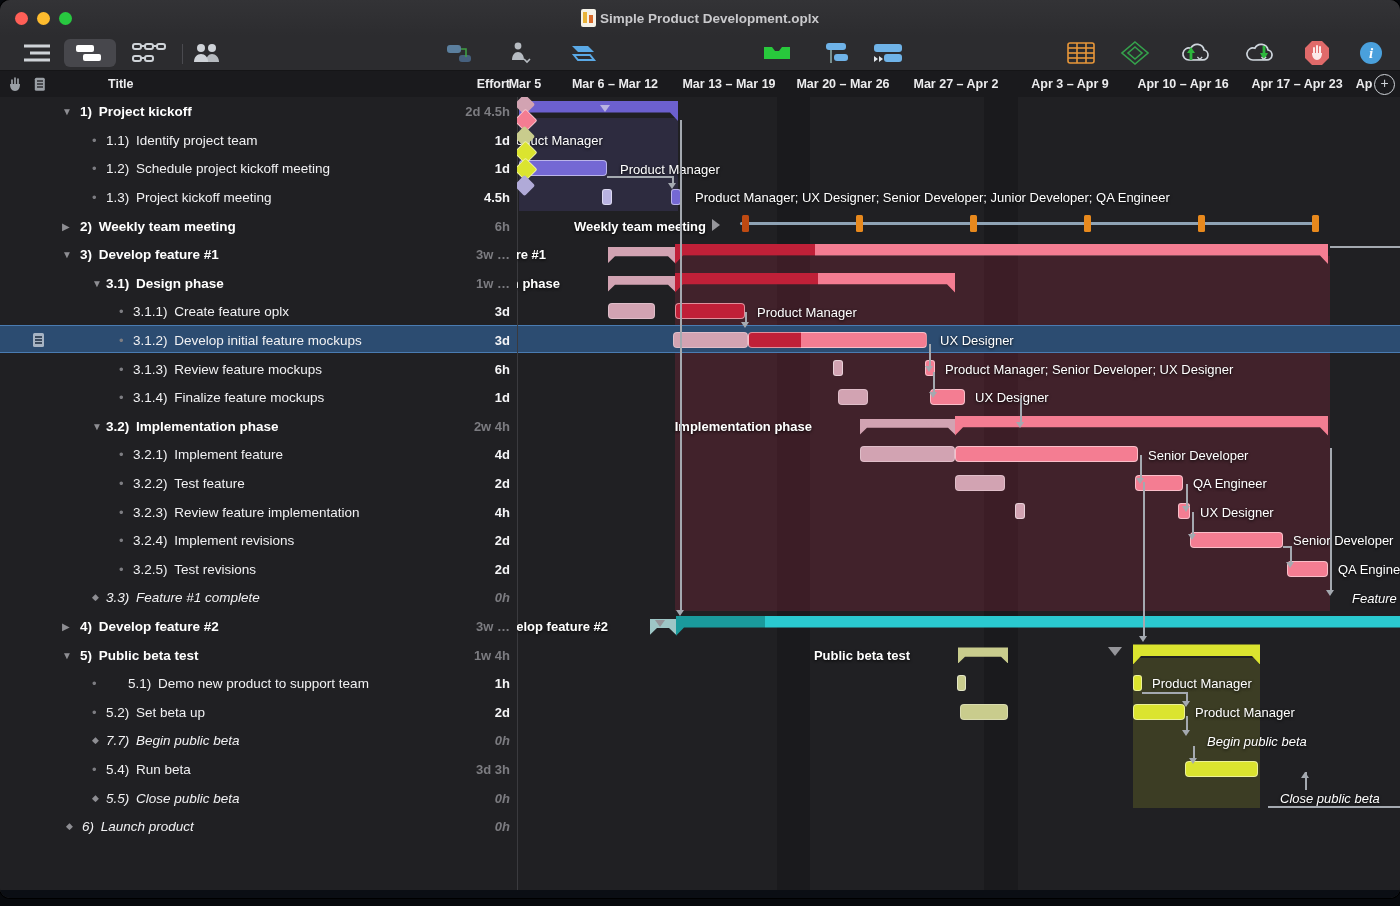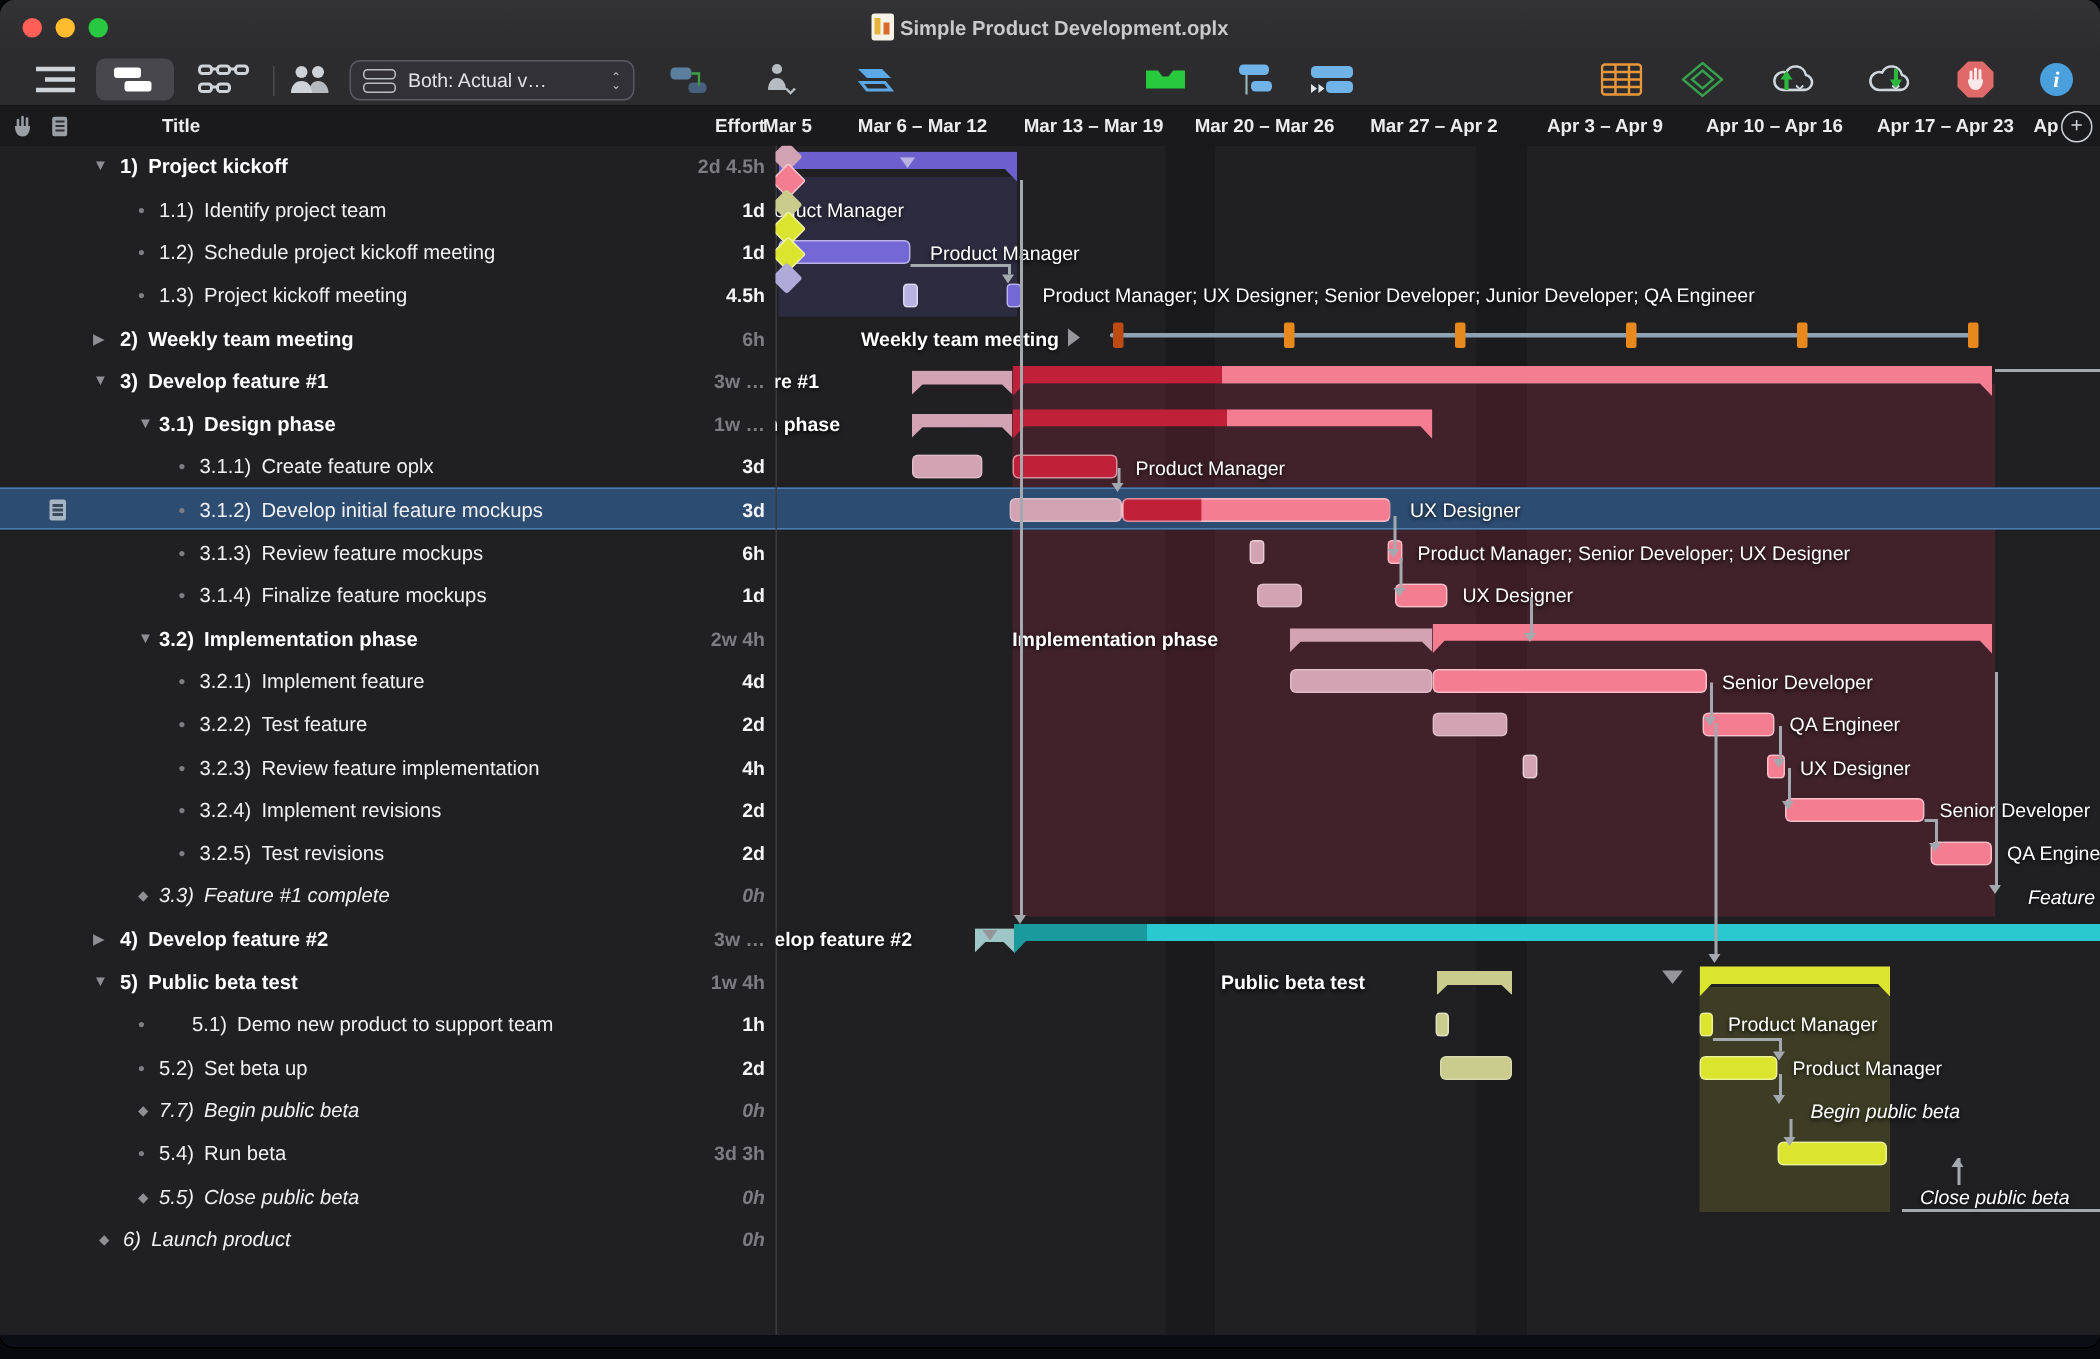--- a/index.html
+++ b/index.html
@@ -121,31 +121,20 @@
       <div class="tb-div" style="left:182px;"></div>
       <div class="tb" style="left:188px;width:36px;">
         <svg width="28" height="20">
             <g fill="#cfd3d8">
               <circle cx="9" cy="5" r="4"></circle>
               <path d="M2 19c0-5 3-8 7-8s7 3 7 8z"></path>
               <circle cx="20" cy="5" r="4"></circle>
               <path d="M14 19c0-5 2.5-8 6-8s7 3 7 8z" opacity=".85"></path>
             </g>
           </svg>
-      </div>
-      <div class="dropdown">
-        <span class="dd-ic">
-            <i></i>
-            <i></i>
-          </span>
-        <span class="dd-tx">Both: Actual v…</span>
-        <span class="dd-ch">
-            <span>⌃</span>
-            <span>⌄</span>
-          </span>
       </div>
       <div class="tb" style="left:443px;width:34px;">
         <svg width="30" height="22">
             <rect x="2" y="3" width="14" height="8" rx="3" fill="#5b7f9e"></rect>
             <rect x="14" y="13" width="12" height="7" rx="3" fill="#46607e"></rect>
             <path d="M16 7h5v8" fill="none" stroke="#3f9e45" stroke-width="1.6"></path>
           </svg>
       </div>
       <div class="tb" style="left:505px;width:30px;">
         <svg width="22" height="24">

